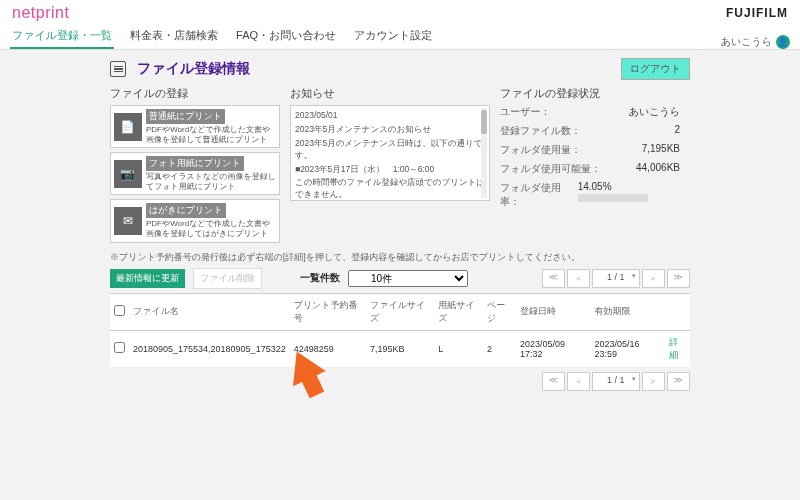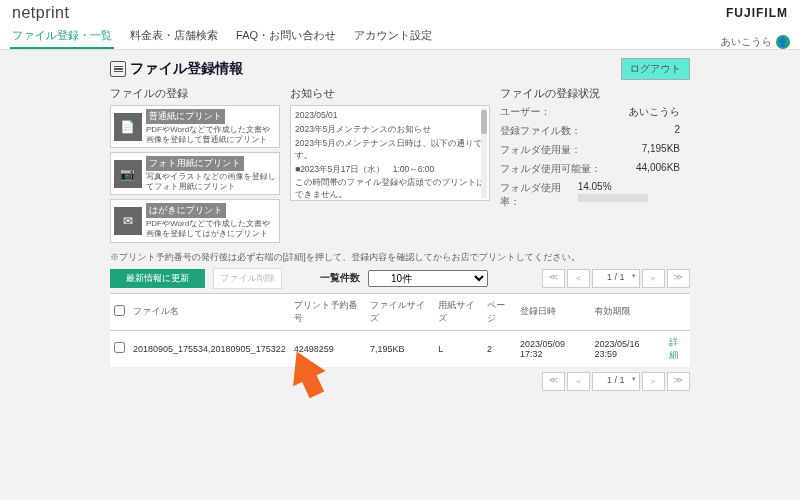--- a/index.html
+++ b/index.html
@@ -1,28 +1,28 @@
 <!DOCTYPE html>
 <html><head>
 <meta charset="utf-8">
 <style>
   * { box-sizing: border-box; margin: 0; padding: 0; }
   body { font-family: "Hiragino Sans", "Meiryo", sans-serif; font-size: 11px; background: #f2f2f2; color: #333; width: 800px; height: 500px; overflow: hidden; position: relative; }
   .topbar { background: #fff; height: 26px; display: flex; align-items: center; justify-content: space-between; padding: 0 12px; }
-  .logo { color: #404040; font-size: 16px; font-weight: 500; letter-spacing: 0.5px; }
+  .logo { color: #ec4899; font-size: 16px; font-weight: 500; letter-spacing: 0.5px; }
   .brand { font-weight: 700; letter-spacing: 1px; font-size: 12px; color: #222; }
   .tabbar { background: #fff; height: 24px; display: flex; align-items: flex-end; padding: 0 10px; border-bottom: 1px solid #ddd; justify-content: space-between; }
   .tabs { display: flex; gap: 14px; }
   .tab { font-size: 11px; color: #444; padding: 4px 2px; cursor: pointer; }
   .tab.active { color: #1fa37a; border-bottom: 2px solid #1fa37a; }
   .userarea { display: flex; align-items: center; gap: 4px; font-size: 10px; color: #555; }
   .avatar { width: 14px; height: 14px; border-radius: 50%; background: #1fa37a; color: #fff; display: inline-flex; align-items: center; justify-content: center; font-size: 9px; }
   .main { padding: 8px 110px 0 110px; }
   .pagetitle-row { display: flex; justify-content: space-between; align-items: center; margin-bottom: 6px; }
-  .pagetitle { display: flex; align-items: center; gap: 4px; font-size: 14px; font-weight: 600; color: #0f172a; }
+  .pagetitle { display: flex; align-items: center; gap: 11px; font-size: 14px; font-weight: 600; color: #4c1d95; }
   .pagetitle-icon { width: 16px; height: 16px; border: 1.5px solid #555; border-radius: 2px; display: inline-flex; flex-direction: column; justify-content: center; align-items: center; gap: 1px; }
   .pagetitle-icon span { width: 9px; height: 1.5px; background: #555; }
   .logout-btn { background: #5eead4; border: 1px solid #aaa; padding: 3px 8px; font-size: 10px; color: #555; cursor: pointer; }
   .panels { display: flex; gap: 10px; margin-bottom: 8px; }
   .panel { flex: 1; }
   .panel-title { font-size: 11px; color: #444; margin-bottom: 4px; }
   .cardcol { display: flex; flex-direction: column; gap: 4px; }
   .card { background: #fff; border: 1px solid #ccc; display: flex; padding: 3px; gap: 4px; align-items: center; cursor: pointer; }
   .card-icon { width: 28px; height: 28px; background: #666; display: inline-flex; align-items: center; justify-content: center; color: #fff; font-size: 12px; flex-shrink: 0; }
   .card-text { display: flex; flex-direction: column; }
@@ -33,21 +33,21 @@
   .scroll-ind { position: absolute; right: 2px; top: 2px; bottom: 2px; width: 6px; background: #eee; }
   .scroll-thumb { position: absolute; left: 0; right: 0; top: 2px; height: 24px; background: #bbb; border-radius: 2px; }
   .status-panel { font-size: 10px; color: #555; }
   .status-row { display: flex; justify-content: space-between; margin-bottom: 5px; }
   .status-label { color: #666; }
   .status-value { color: #333; }
   .progress { width: 70px; height: 8px; background: #ddd; display: inline-block; vertical-align: middle; }
   .progress-fill { height: 100%; background: #1fa37a; }
   .note { font-size: 9px; color: #666; margin-bottom: 4px; }
   .actions-row { display: flex; align-items: center; gap: 8px; margin-bottom: 4px; }
-  .btn-refresh { background: #1fa37a; color: #fff; border: none; padding: 3px 16px; font-size: 9px; cursor: pointer; }
+  .btn-refresh { background: #1fa37a; color: #fff; border: none; padding: 3px 6px; font-size: 9px; cursor: pointer; }
   .btn-delete { background: #fff; color: #bbb; border: 1px solid #ddd; padding: 3px 6px; font-size: 9px; cursor: pointer; }
   .perpage-label { font-size: 10px; font-weight: 600; margin-left: 30px; }
   .perpage-select { font-size: 10px; padding: 1px 18px; width: 120px; }
   .pager { display: flex; gap: 2px; margin-left: auto; }
   .pager-btn { background: #fff; border: 1px solid #ccc; padding: 2px 6px; font-size: 9px; color: #aaa; cursor: pointer; }
   .pager-current { background: #fff; border: 1px solid #ccc; padding: 2px 14px; font-size: 9px; color: #555; position: relative; }
   .pager-current::after { content: "▾"; position: absolute; right: 3px; font-size: 7px; color: #888; }
   .table { width: 100%; border-collapse: collapse; font-size: 9px; }
   .table th { text-align: left; color: #666; font-weight: 400; padding: 5px 4px; border-top: 1px solid #ccc; border-bottom: 1px solid #ccc; background: #fff; }
   .table td { padding: 5px 4px; background: #fff; color: #333; border-bottom: 1px solid #eee; }

